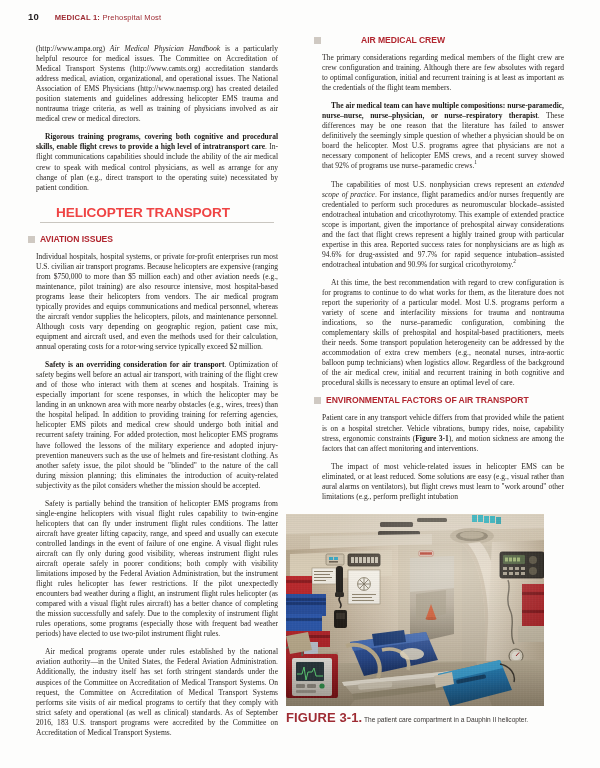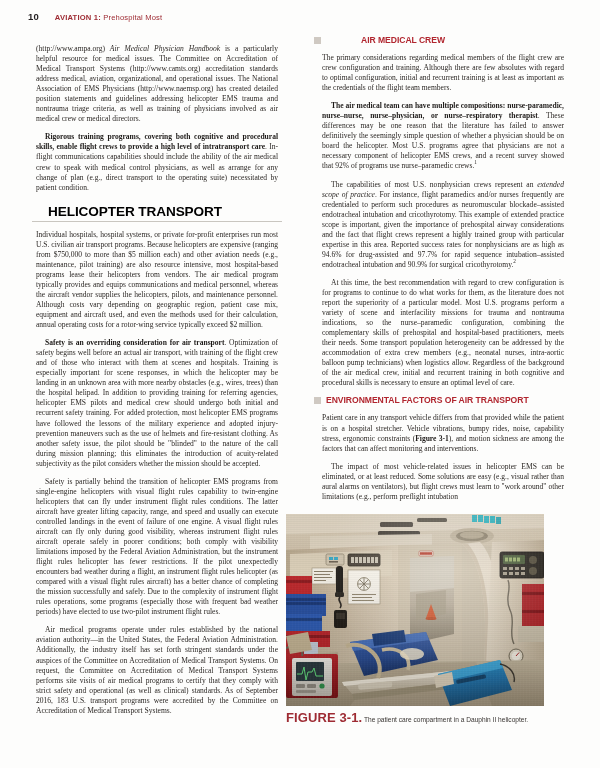--- a/index.html
+++ b/index.html
@@ -94,27 +94,27 @@
     font-size: 5.2px;
     vertical-align: super;
     line-height: 0;
   }
 
   
   .h1-block {
     margin: 11px 0 0 0;
   }
   h1.chapter-head {
-    margin: 4px;
+    margin: 12px;
     padding: 0 0 2px 16px;
     font-family: "Liberation Sans", sans-serif;
     font-weight: bold;
     font-size: 13.6px;
     letter-spacing: -0.1px;
-    color: #000000;
+    color: #ef4444;
     border-bottom: 1.3px solid #c9c6c0;
     text-transform: uppercase;
     line-height: 15px;
   }
 
   .h2-row {
     display: flex;
     align-items: center;
     gap: 5px;
     margin: 8px 0 4px 0;
@@ -183,35 +183,39 @@
     pointer-events: none;
   }
 </style>
 </head>
 <body>
 
 <div class="page">
 
   <div class="running-head">
     <span class="folio">10</span>
-    <span class="rh-section"><span class="rh-strong">AVIATION 1:</span><span class="rh-rest"> <span>Prehospital Most</span></span></span>
+    <span class="rh-section"><span class="rh-strong">MEDICAL 1:</span><span class="rh-rest"> <span>Prehospital Most</span></span></span>
   </div>
 
   <div class="columns">
 
     <div class="col col-left">
 
       <p class="body noindent">(http://www.ampa.org) <span class="it">Air Medical Physician Handbook</span> is a particularly helpful resource for medical issues. The Committee on Accreditation of Medical Transport Systems (http://www.camts.org) accreditation standards address medical, aviation, organizational, and operational issues. The National Association of EMS Physicians (http://www.naemsp.org) has created detailed position statements and guidelines addressing helicopter EMS trauma and nontrauma triage criteria, as well as training of physicians involved as air medical crew or medical directors.</p>
 
       <p class="body"><span class="lead">Rigorous training programs, covering both cognitive and procedural skills, enable flight crews to provide a high level of intratransport care</span><span>. In-flight communications capabilities should include the ability of the air medical crew to speak with medical control physicians, as well as arrange for any change of plan (e.g., direct transport to the operating suite) necessitated by patient condition.</span></p>
 
       <div class="h1-block">
         <h1 class="chapter-head">HELICOPTER TRANSPORT</h1>
       </div>
 
+      <div class="h2-row">
+        <span class="h2-marker"></span>
+        <h2 class="sub-head">AVIATION ISSUES</h2>
+      </div>
 
       <p class="body noindent">Individual hospitals, hospital systems, or private for-profit enterprises run most U.S. civilian air transport programs. Because helicopters are expensive (ranging from $750,000 to more than $5 million each) and other aviation needs (e.g., maintenance, pilot training) are also resource intensive, most hospital-based programs lease their helicopters from vendors. The air medical program typically provides and equips communications and medical personnel, whereas the aircraft vendor supplies the helicopters, pilots, and maintenance personnel. Although costs vary depending on geographic region, patient case mix, equipment and aircraft used, and even the methods used for their calculation, annual operating costs for a rotor-wing service typically exceed $2 million.</p>
 
       <p class="body"><span class="lead">Safety is an overriding consideration for air transport</span><span>. Optimization of safety begins well before an actual air transport, with training of the flight crew and of those who interact with them at scenes and hospitals. Training is especially important for scene responses, in which the helicopter may be landing in an unknown area with more nearby obstacles (e.g., wires, trees) than the hospital helipad. In addition to providing training for referring agencies, helicopter EMS pilots and medical crew should undergo both initial and recurrent safety training. For added protection, most helicopter EMS programs have followed the lessons of the military experience and adopted injury-prevention maneuvers such as the use of helmets and fire-resistant clothing. As another safety issue, the pilot should be "blinded" to the nature of the call during mission planning; this eliminates the introduction of acuity-related subjectivity as the pilot considers whether the mission should be accepted.</span></p>
 
       <p class="body">Safety is partially behind the transition of helicopter EMS programs from single-engine helicopters with visual flight rules capability to twin-engine helicopters that can fly under instrument flight rules conditions. The latter aircraft have greater lifting capacity, range, and speed and usually can execute controlled landings in the event of failure of one engine. A visual flight rules aircraft can fly only during good visibility, whereas instrument flight rules aircraft operate safely in poorer conditions; both comply with visibility limitations imposed by the Federal Aviation Administration, but the instrument flight rules helicopter has fewer restrictions. If the pilot unexpectedly encounters bad weather during a flight, an instrument flight rules helicopter (as compared with a visual flight rules aircraft) has a better chance of completing the mission successfully and safely. Due to the complexity of instrument flight rules operations, some programs (especially those with frequent bad weather periods) have elected to use two-pilot instrument flight rules.</p>
 
       <p class="body">Air medical programs operate under rules established by the national aviation authority—in the United States, the Federal Aviation Administration. Additionally, the industry itself has set forth stringent standards under the auspices of the Committee on Accreditation of Medical Transport Systems. On request, the Committee on Accreditation of Medical Transport Systems performs site visits of air medical programs to certify that they comply with strict safety and operational (as well as clinical) standards. As of September 2016, 183 U.S. transport programs were accredited by the Committee on Accreditation of Medical Transport Systems.</p>
     </div>
 

